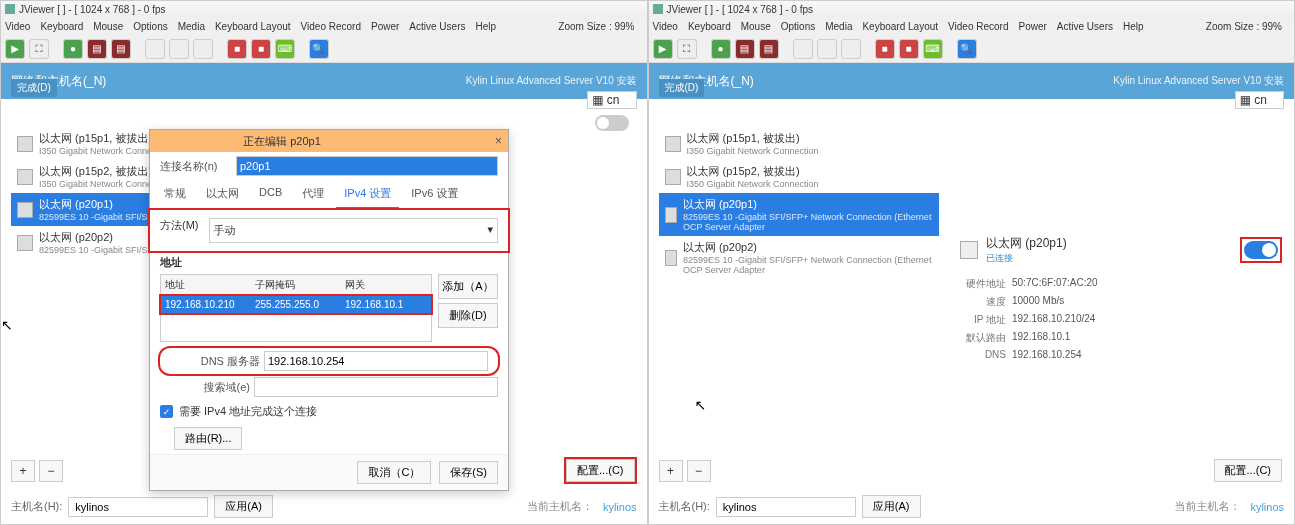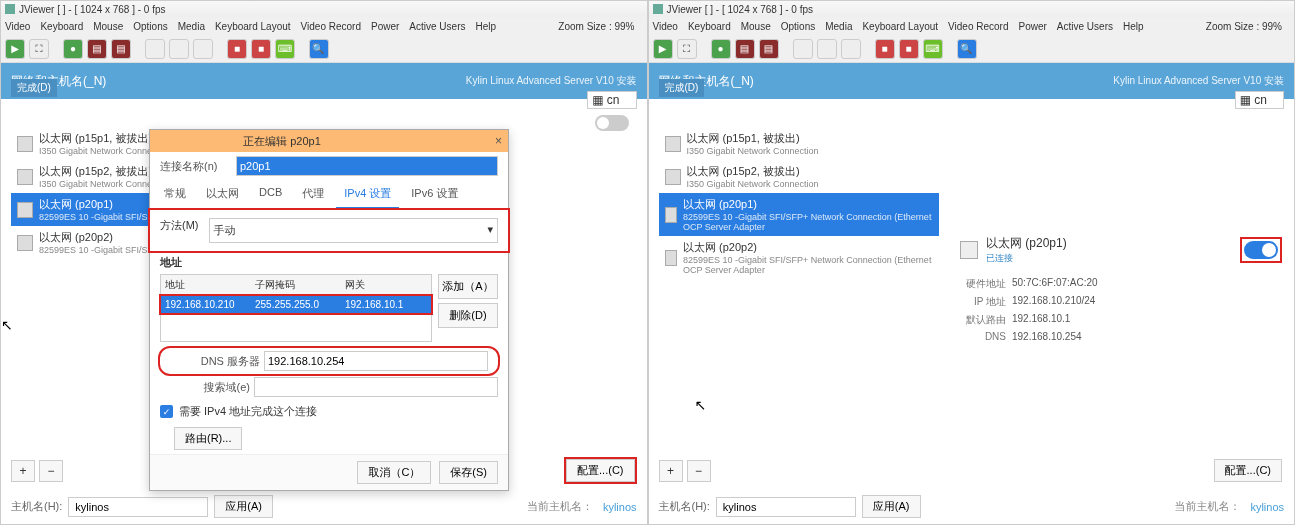--- a/index.html
+++ b/index.html
@@ -343,20 +343,24 @@
                 <div class="knob"></div>
               </div>
         </div>
       </div>
       <div class="detail-kv">
         <div class="kv">
               <div class="k">硬件地址</div>
               <div>50:7C:6F:07:AC:20</div>
             </div>
         <div class="kv">
+              <div class="k">速度</div>
+              <div>10000 Mb/s</div>
+            </div>
+        <div class="kv">
               <div class="k">IP 地址</div>
               <div>192.168.10.210/24</div>
             </div>
         <div class="kv">
               <div class="k">默认路由</div>
               <div>192.168.10.1</div>
             </div>
         <div class="kv">
               <div class="k">DNS</div>
               <div>192.168.10.254</div>

